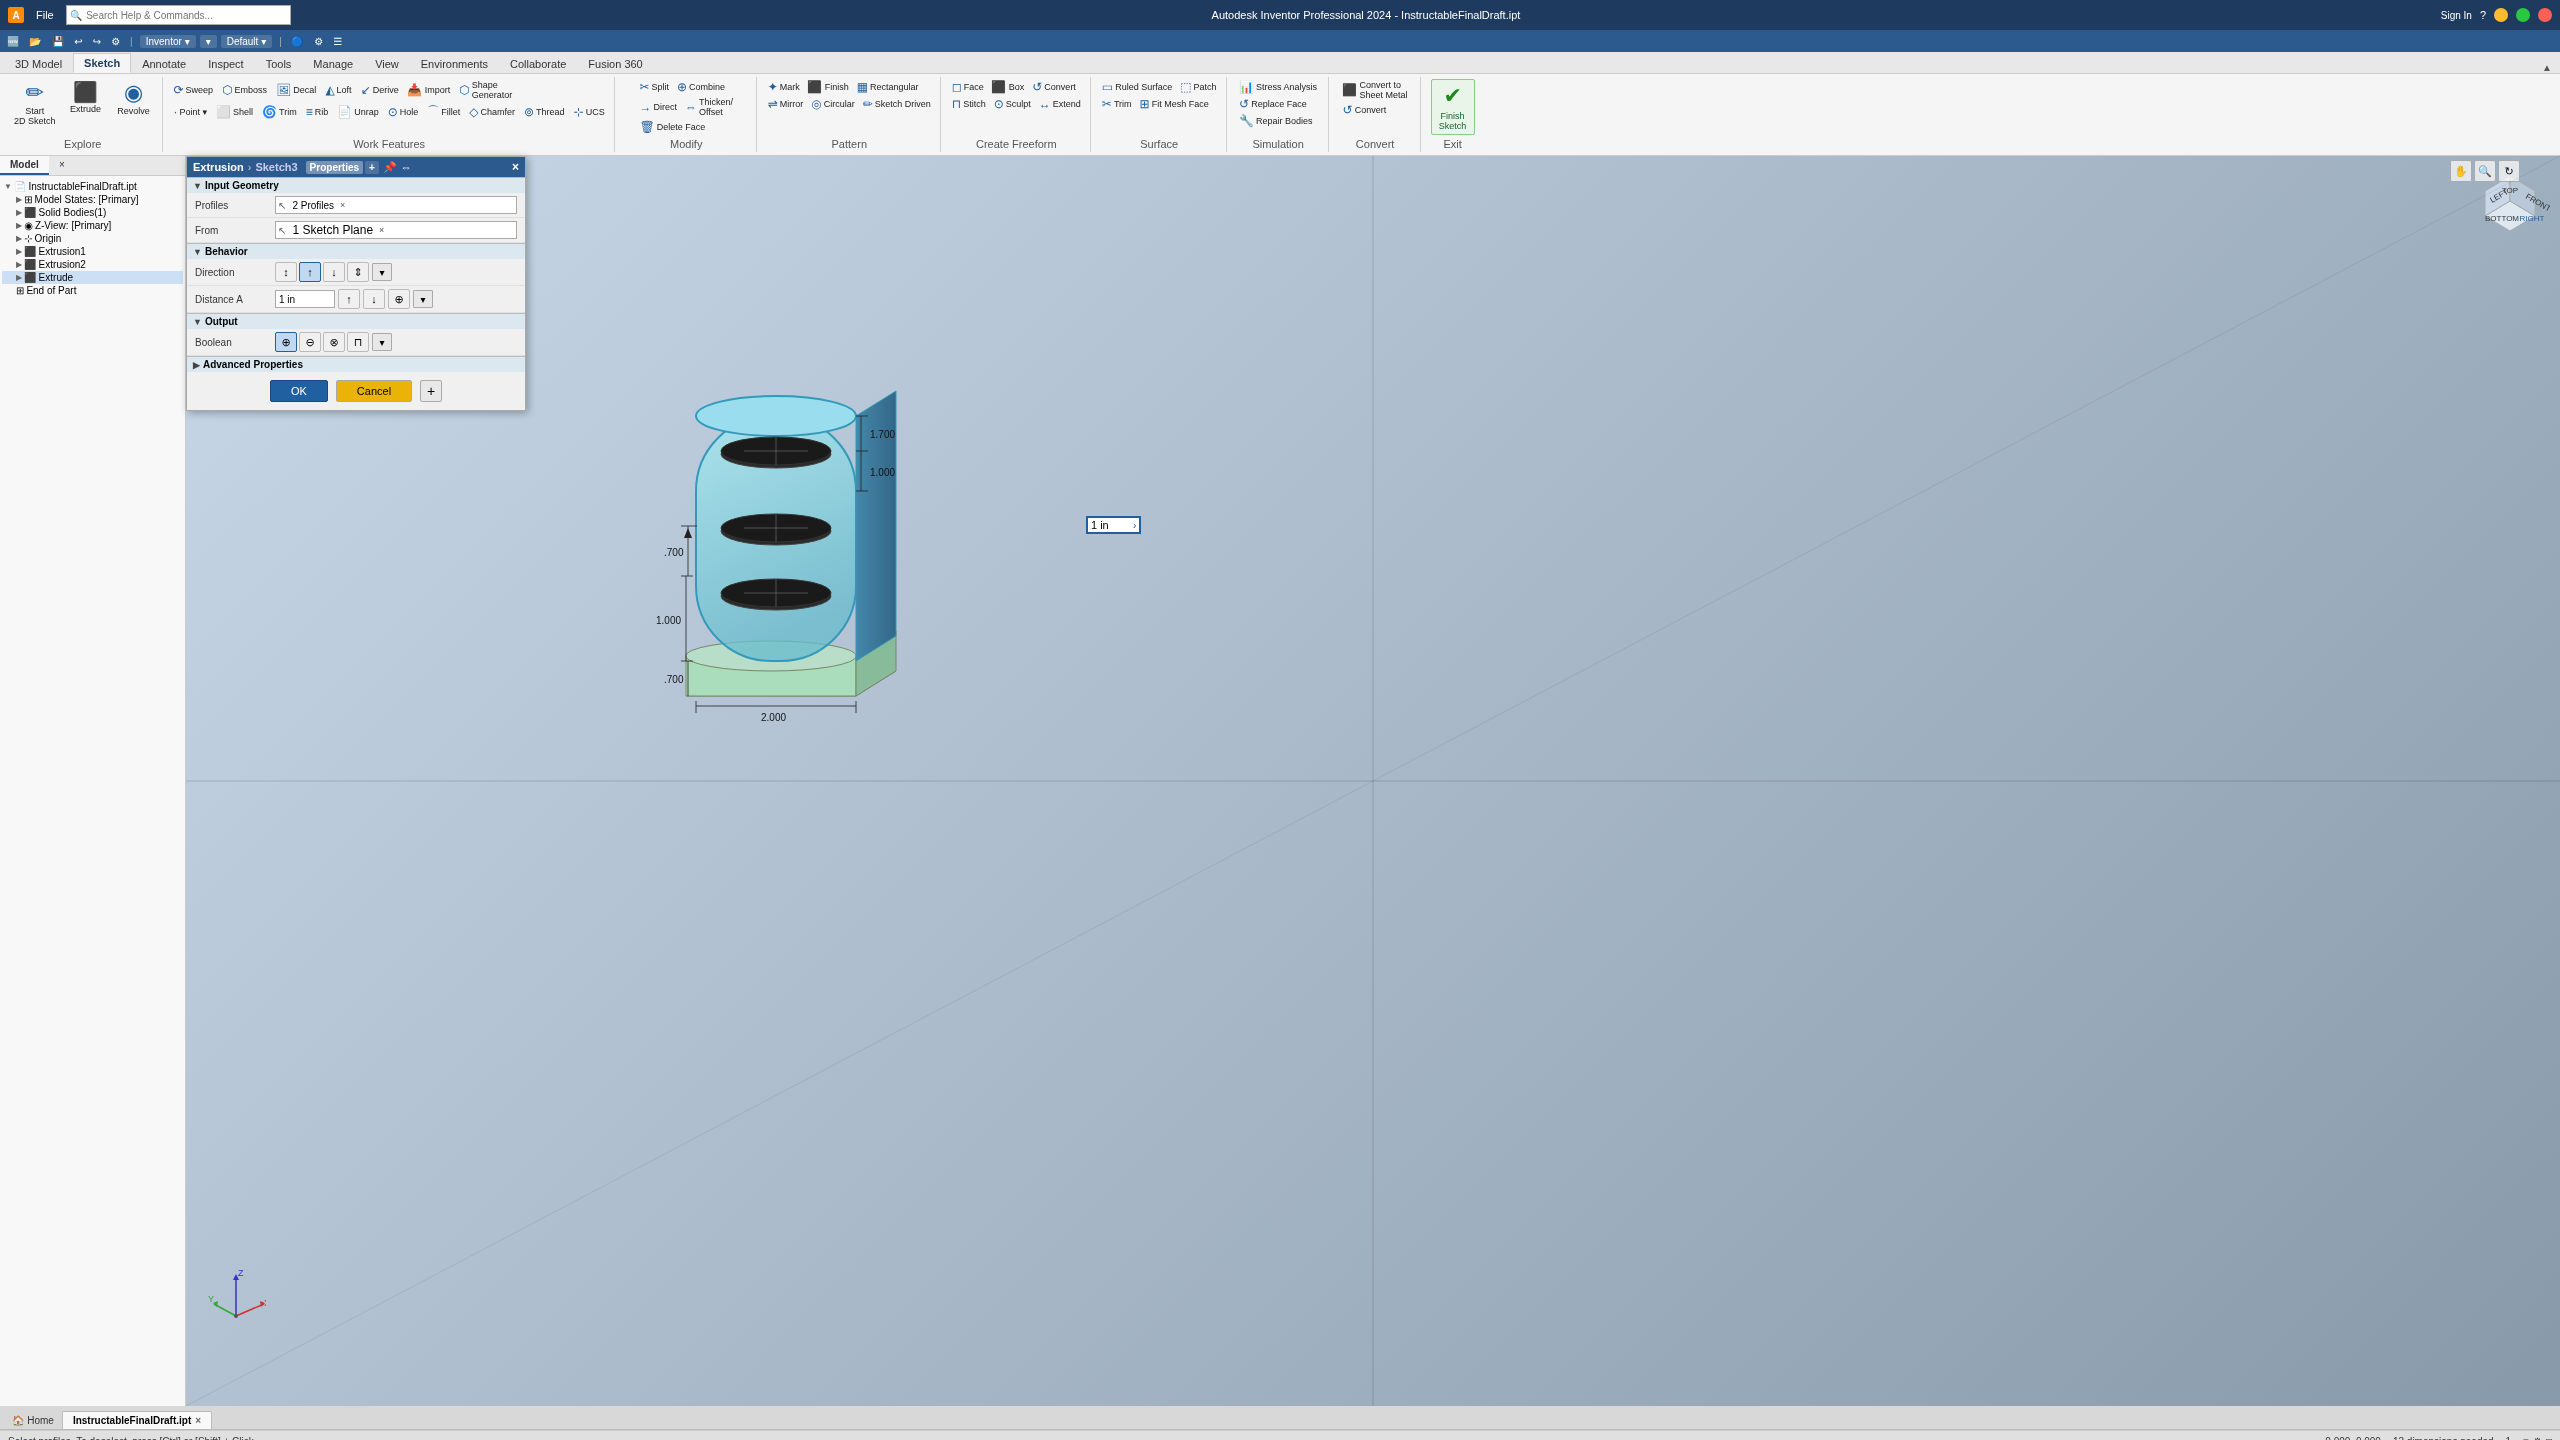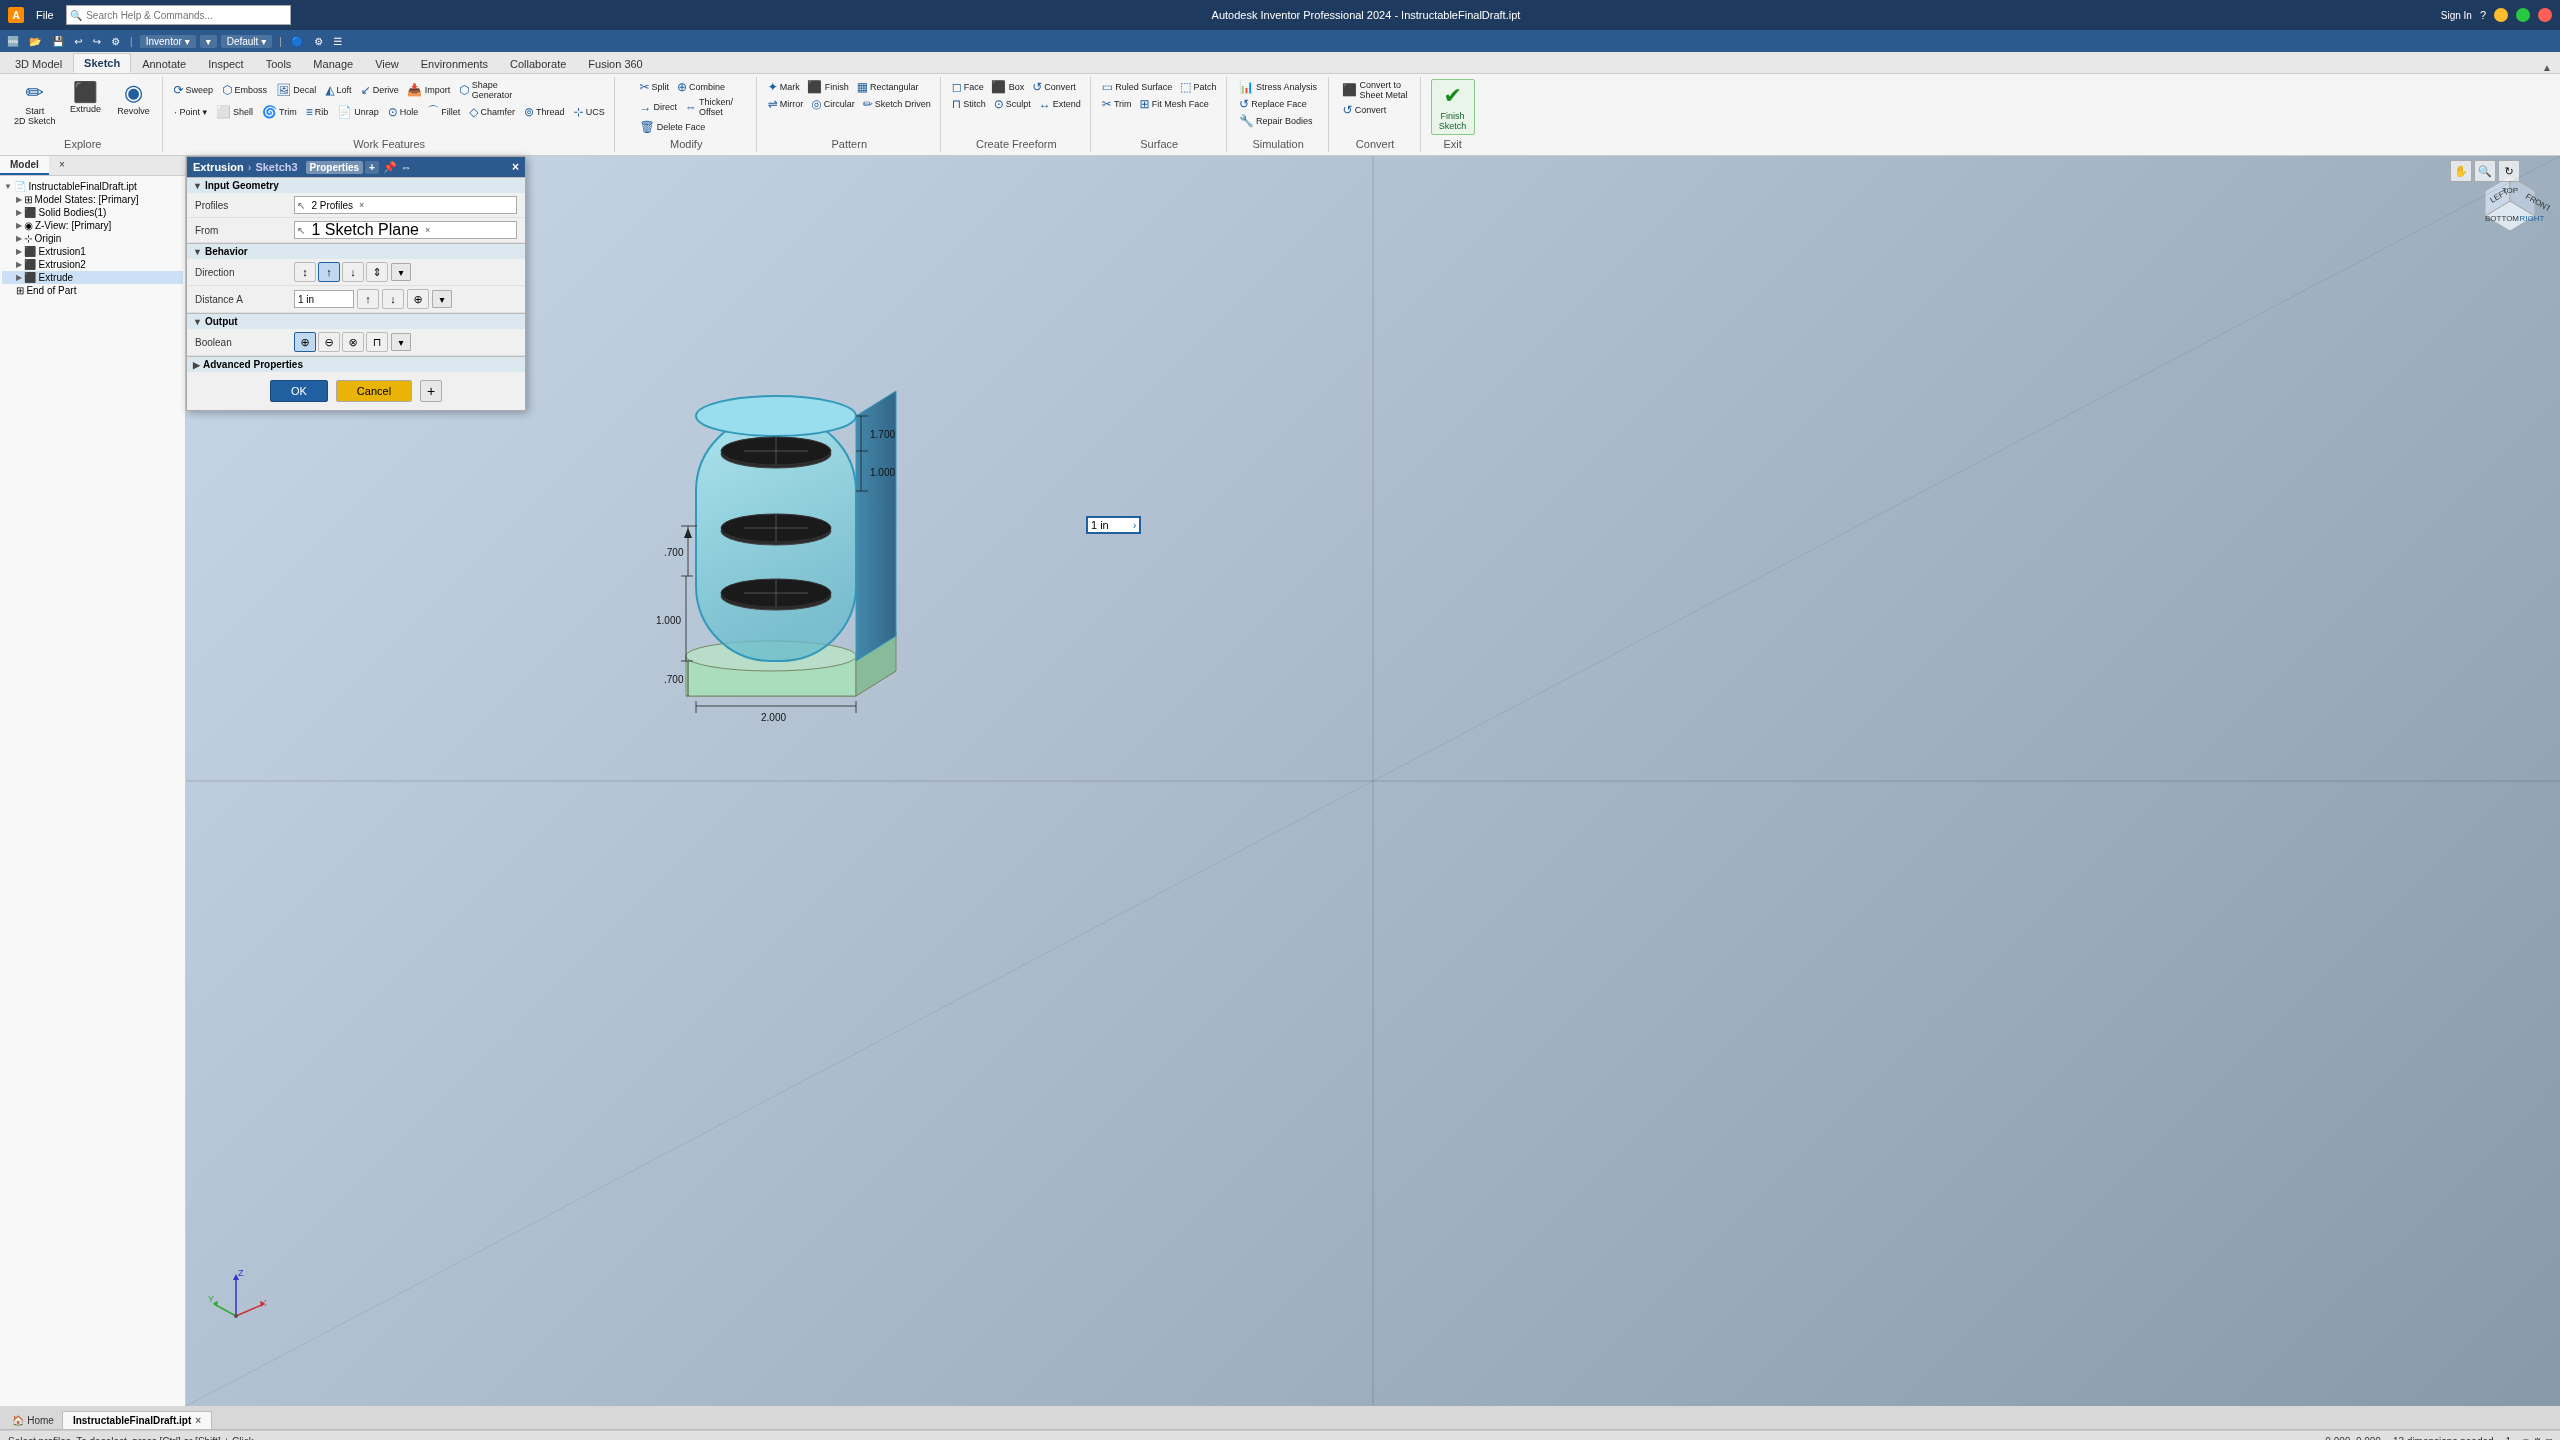--- a/index.html
+++ b/index.html
@@ -220,21 +220,21 @@
     .prop-section-header .section-arrow { font-size: 9px; margin-right: 3px; color: #444; }
     .prop-row {
       display: flex;
       align-items: center;
       padding: 3px 8px;
       font-size: 10px;
       border-bottom: 1px solid #e0e0e0;
       min-height: 24px;
     }
     .prop-label {
-      width: 99px;
+      width: 80px;
       color: #333;
       flex-shrink: 0;
     }
     .prop-value {
       flex: 1;
       display: flex;
       align-items: center;
       gap: 3px;
     }
     .prop-value input[type="text"] {
@@ -860,21 +860,21 @@
           <span style="font-size:10px;padding:0 4px;">2 Profiles</span>
           <span class="prop-clear-btn">×</span>
         </div>
       </div>
     </div>
     <div class="prop-row">
       <span class="prop-label">From</span>
       <div class="prop-value">
         <div class="prop-field-with-icon">
           <span class="field-icon">↖</span>
-          <span style="font-size:16px;padding:0 4px;">1 Sketch Plane</span>
+          <span style="font-size:12px;padding:0 4px;">1 Sketch Plane</span>
           <span class="prop-clear-btn">×</span>
         </div>
       </div>
     </div>
 
     <div class="prop-section-header">
       <span class="section-arrow">▼</span>
       <span>Behavior</span>
     </div>
     <div class="prop-row">

